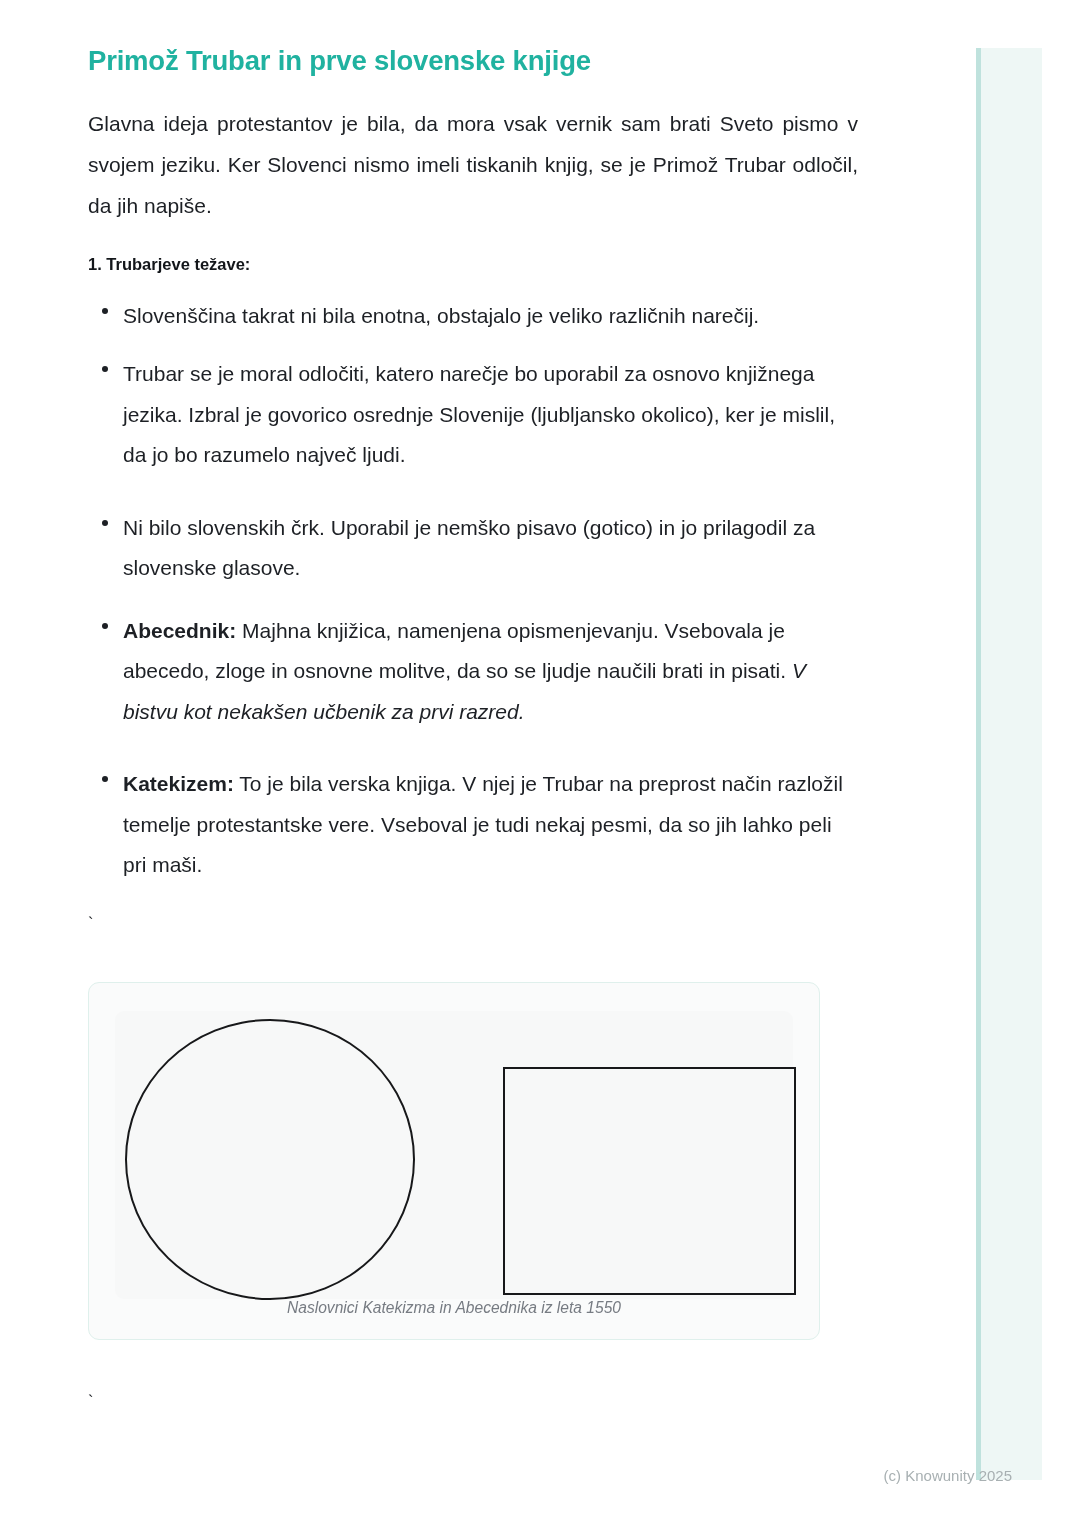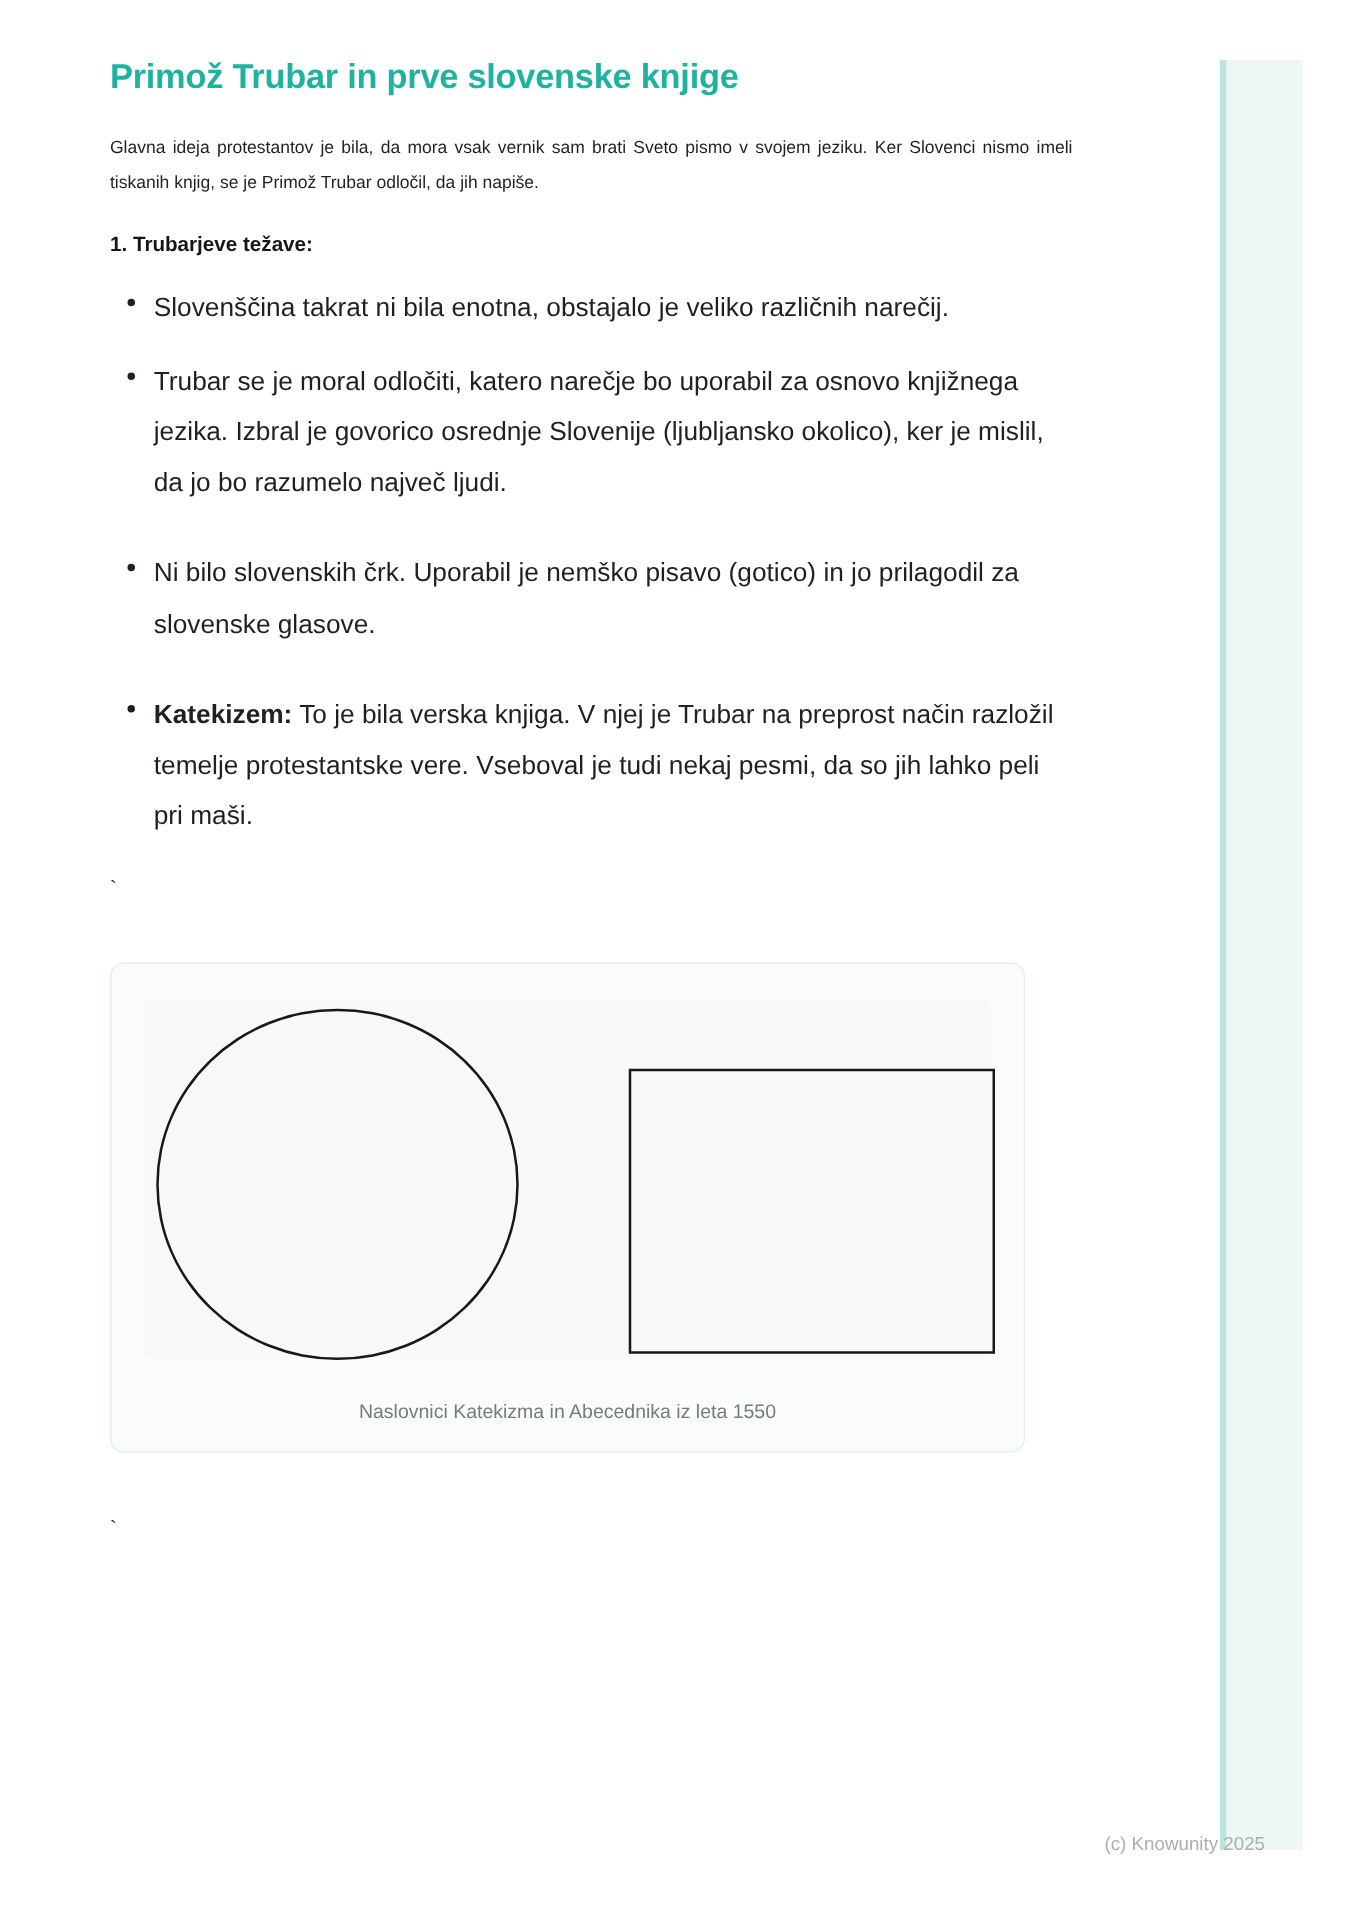--- a/index.html
+++ b/index.html
@@ -41,21 +41,21 @@
     margin: 0 0 26px 0;
     font-size: 27.5px;
     font-weight: bold;
     line-height: 1.25;
     color: #20b2a0;
     letter-spacing: -0.2px;
   }
 
   p.body-text {
     margin: 0 0 24px 0;
-    font-size: 14px;
+    font-size: 21px;
     line-height: 1.95;
     color: #1d2025;
     text-align: justify;
   }
 
   h3.section-head {
     margin: 0 0 18px 0;
     font-size: 16.5px;
     font-weight: bold;
     line-height: 1.6;
@@ -125,23 +125,23 @@
   #shape-rect {
     position: absolute;
     left: 388px;
     top: 56px;
     width: 293px;
     height: 228px;
     border: 2.5px solid #17181a;
     background: transparent;
   }
   #figure-caption {
-    margin-top: 34px;
     text-align: center;
     font-size: 15.6px;
+    font-style: italic;
     color: #767b82;
   }
 
   
   #footer-credit {
     position: absolute;
     right: 68px;
     bottom: 44px;
     font-size: 15px;
     color: #a8b0b2;
@@ -171,20 +171,24 @@
       <span>Trubar se je moral odločiti, katero narečje bo uporabil za osnovo knjižnega jezika. Izbral je govorico osrednje Slovenije (ljubljansko okolico), ker je mislil, da jo bo razumelo največ ljudi.</span>
     </li>
     <li>
       <span class="dot"></span>
       <span>Ni bilo slovenskih črk. Uporabil je nemško pisavo (gotico) in jo prilagodil za slovenske glasove.</span>
     </li>
   </ul>
 
 
   <ul class="bullets">
+    <li>
+      <span class="dot"></span>
+      <span class="b">Abecednik:</span><span> Majhna knjižica, namenjena opismenjevanju. Vsebovala je abecedo, zloge in osnovne molitve, da so se ljudje naučili brati in pisati. </span><span class="i">V bistvu kot nekakšen učbenik za prvi razred.</span>
+    </li>
     <li>
       <span class="dot"></span>
       <span class="b">Katekizem:</span><span> To je bila verska knjiga. V njej je Trubar na preprost način razložil temelje protestantske vere. Vseboval je tudi nekaj pesmi, da so jih lahko peli pri maši.</span>
     </li>
   </ul>
 
   <p class="tick-line" id="tick-one">`</p>
 
   <div id="figure-block">
     <div id="figure-canvas">

